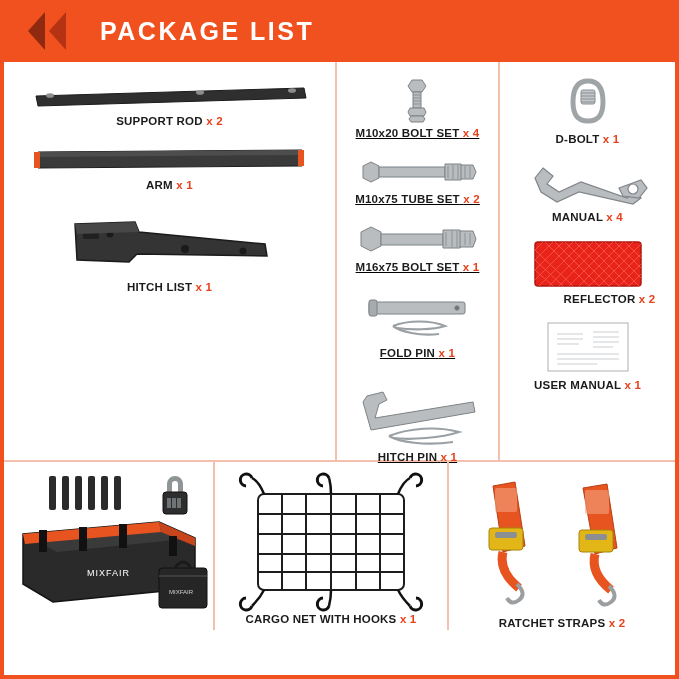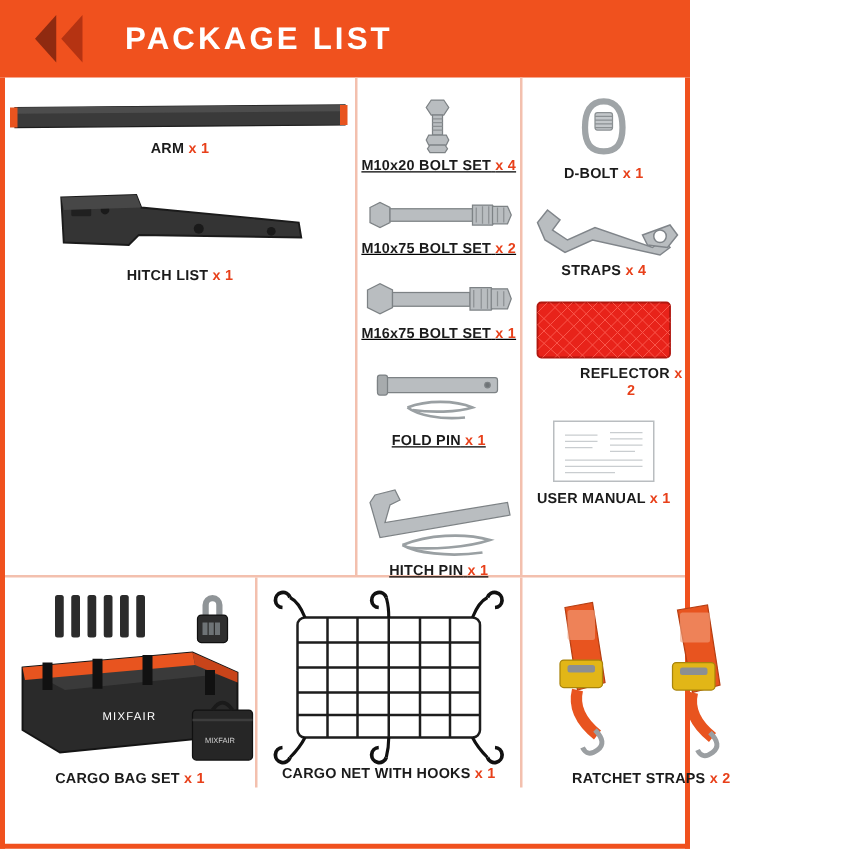--- a/index.html
+++ b/index.html
@@ -3,21 +3,21 @@
 <meta charset="utf-8">
 <style>
   html,body{margin:0;padding:0;}
   body{
     width:679px;height:679px;
     background:#ffffff;
     font-family:"Liberation Sans", sans-serif;
     -webkit-font-smoothing:antialiased;
     overflow:hidden;
   }
-  .page{position:relative;width:552px;height:679px;box-sizing:border-box;}
+  .page{position:relative;width:679px;height:679px;box-sizing:border-box;}
 
   
   .header{
     position:relative;
     height:62px;
     background:#f0511e;
     display:flex;align-items:center;
   }
   .chevrons{display:flex;align-items:center;margin-left:28px;gap:4px;}
   .chev{
@@ -101,20 +101,34 @@
     <div class="header-title">PACKAGE LIST</div>
   </div>
 
   <div class="body">
 
     <div class="top-area">
 
       <div class="col col-left">
 
 
+        <div class="item cell" style="margin-top:16px;">
+          <div class="art">
+            <svg width="280" height="26" viewBox="0 0 280 26">
+              <path d="M6 14 L274 6 L276 16 L8 24 Z" fill="#2f2f2f" stroke="#1c1c1c" stroke-width="1"></path>
+              <ellipse cx="170" cy="10.5" rx="4" ry="2.3" fill="#8d8d8d"></ellipse>
+              <ellipse cx="262" cy="8.5" rx="4" ry="2.3" fill="#8d8d8d"></ellipse>
+              <ellipse cx="20" cy="13.5" rx="4" ry="2.3" fill="#8d8d8d"></ellipse>
+            </svg>
+          </div>
+          <div class="caption" style="margin-top:6px;">
+            <span>SUPPORT ROD</span>
+            <span class="qty">x 2</span>
+          </div>
+        </div>
 
         <div class="item cell" style="margin-top:14px;">
           <div class="art">
             <svg width="280" height="26" viewBox="0 0 280 26">
               <path d="M8 6 L272 4 L272 20 L8 22 Z" fill="#3a3a3a" stroke="#1d1d1d" stroke-width="1"></path>
               <path d="M8 6 L272 4 L272 9 L8 11 Z" fill="#4d4d4d"></path>
               <rect x="4" y="6" width="6" height="16" fill="#e8541f"></rect>
               <rect x="268" y="4" width="6" height="16" fill="#e8541f"></rect>
             </svg>
           </div>
@@ -172,21 +186,21 @@
                 <rect x="26" y="9" width="66" height="10"></rect>
                 <polygon points="92,6 108,6 112,14 108,22 92,22"></polygon>
                 <polygon points="108,7 120,7 123,14 120,21 108,21"></polygon>
                 <g stroke="#8d9194">
                     <path d="M95 8 v12 M100 7 v14 M105 7 v14 M112 8 v12 M117 8 v12"></path>
                   </g>
               </g>
             </svg>
           </div>
           <div class="caption" style="margin-top:2px;">
-            <span>M10x75 BOLT SET</span>
+            <span>M10x75 TUBE SET</span>
             <span class="qty">x 2</span>
           </div>
         </div>
 
         <div class="item cell" style="margin-top:14px;">
           <div class="art">
             <svg width="130" height="34" viewBox="0 0 130 34">
               <g fill="#b9bdc0" stroke="#7d8285" stroke-width="1">
                 <polygon points="8,8 18,3 28,8 28,22 18,27 8,22"></polygon>
                 <rect x="28" y="10" width="62" height="11"></rect>
@@ -267,21 +281,21 @@
           <div class="art">
             <svg width="130" height="46" viewBox="0 0 130 46">
               <g fill="#b9bdc0" stroke="#80858a" stroke-width="1.2">
                 <path d="M20 6 L30 14 L24 22 L36 30 L58 20 L104 36 L112 30 L118 36 L110 42 L56 30 L34 40 L18 30 L12 16 Z"></path>
                 <path d="M96 26 L118 18 L124 26 L116 36 L100 34 Z"></path>
                 <circle cx="110" cy="27" r="5" fill="#ffffff" stroke="#80858a"></circle>
               </g>
             </svg>
           </div>
           <div class="caption" style="margin-top:2px;">
-            <span>STRAPS</span>
+            <span>MANUAL</span>
             <span class="qty">x 4</span>
           </div>
         </div>
 
         <div class="item cell" style="margin-top:12px;">
           <div class="art">
             <svg width="110" height="48" viewBox="0 0 110 48">
               <rect x="2" y="2" width="106" height="44" rx="3" fill="#e8231a" stroke="#b0170f" stroke-width="1.5"></rect>
               <g stroke="#ff6a5e" stroke-width="0.8" opacity="0.75">
                 <path d="M10 2 L2 10 M20 2 L2 20 M30 2 L2 30 M40 2 L2 40 M50 2 L6 46 M60 2 L16 46 M70 2 L26 46 M80 2 L36 46 M90 2 L46 46 M100 2 L56 46 M108 4 L66 46 M108 14 L76 46 M108 24 L86 46 M108 34 L96 46"></path>
@@ -358,24 +372,20 @@
             <text x="78" y="104" font-family="Liberation Sans, sans-serif" font-size="9" fill="#ffffff" letter-spacing="1">MIXFAIR</text>
 
             <g>
               <rect x="150" y="96" width="48" height="40" rx="3" fill="#262626" stroke="#101010"></rect>
               <path d="M150 104 h48" stroke="#3d3d3d" stroke-width="2"></path>
               <path d="M166 96 q8 -12 16 0" fill="none" stroke="#1a1a1a" stroke-width="3"></path>
               <text x="160" y="122" font-family="Liberation Sans, sans-serif" font-size="6" fill="#d0d0d0">MIXFAIR</text>
             </g>
           </svg>
         </div>
-        <div class="caption" style="margin-top:4px;">
-          <span>CARGO BAG SET</span>
-          <span class="qty">x 1</span>
-        </div>
       </div>
 
       <div class="b-col b-mid">
         <div class="art">
           <svg width="210" height="140" viewBox="0 0 210 140">
             <g fill="none" stroke="#1d1d1d" stroke-width="2">
               <rect x="32" y="22" width="146" height="96" rx="6"></rect>
               <path d="M56 22 v96 M80 22 v96 M105 22 v96 M130 22 v96 M154 22 v96"></path>
               <path d="M32 42 h146 M32 62 h146 M32 82 h146 M32 100 h146"></path>
             </g>

